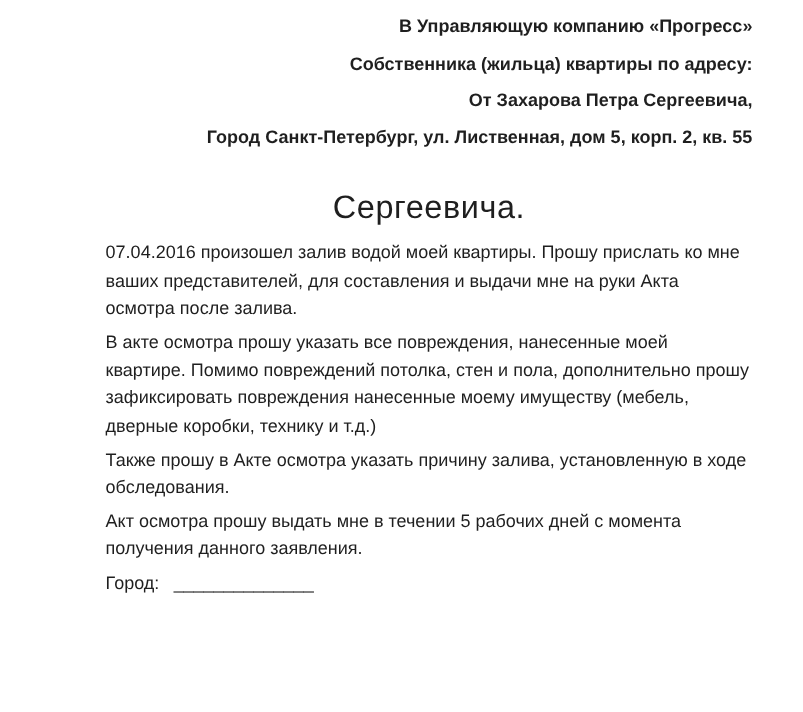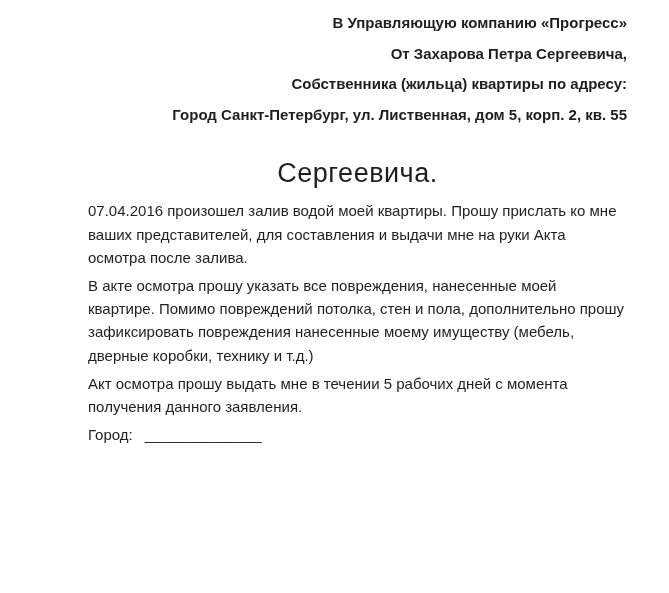--- a/index.html
+++ b/index.html
@@ -59,31 +59,32 @@
     margin-left: 25px;
   }
 </style>
 </head>
 <body>
 
 <div class="page">
 
   <div class="doc-header">
     <div class="hline">В Управляющую компанию «Прогресс»</div>
+    <div class="hline">Собственника (жильца) квартиры по адресу:</div>
     <div class="hline">От Захарова Петра Сергеевича,</div>
-    <div class="hline">Собственника (жильца) квартиры по адресу:</div>
     <div class="hline">Город Санкт-Петербург, ул. Лиственная, дом 5, корп. 2, кв. 55</div>
   </div>
 
   <h1 class="doc-title">Сергеевича.</h1>
 
   <p class="para">07.04.2016 произошел залив водой моей квартиры. Прошу прислать ко мне ваших представителей, для составления и выдачи мне на руки Акта осмотра после залива.</p>
 
   <p class="para">В акте осмотра прошу указать все повреждения, нанесенные моей квартире. Помимо повреждений потолка, стен и пола, дополнительно прошу зафиксировать повреждения нанесенные моему имуществу (мебель, дверные коробки, технику и т.д.)</p>
 
+  <p class="para">Также прошу в Акте осмотра указать причину залива, установленную в ходе обследования.</p>
 
   <p class="para">Акт осмотра прошу выдать мне в течении 5 рабочих дней с момента получения данного заявления.</p>
 
   <div class="field-row date-row">
     <span>Город:</span><span class="blank">______________</span>
   </div>
 
 
 </div>
 

